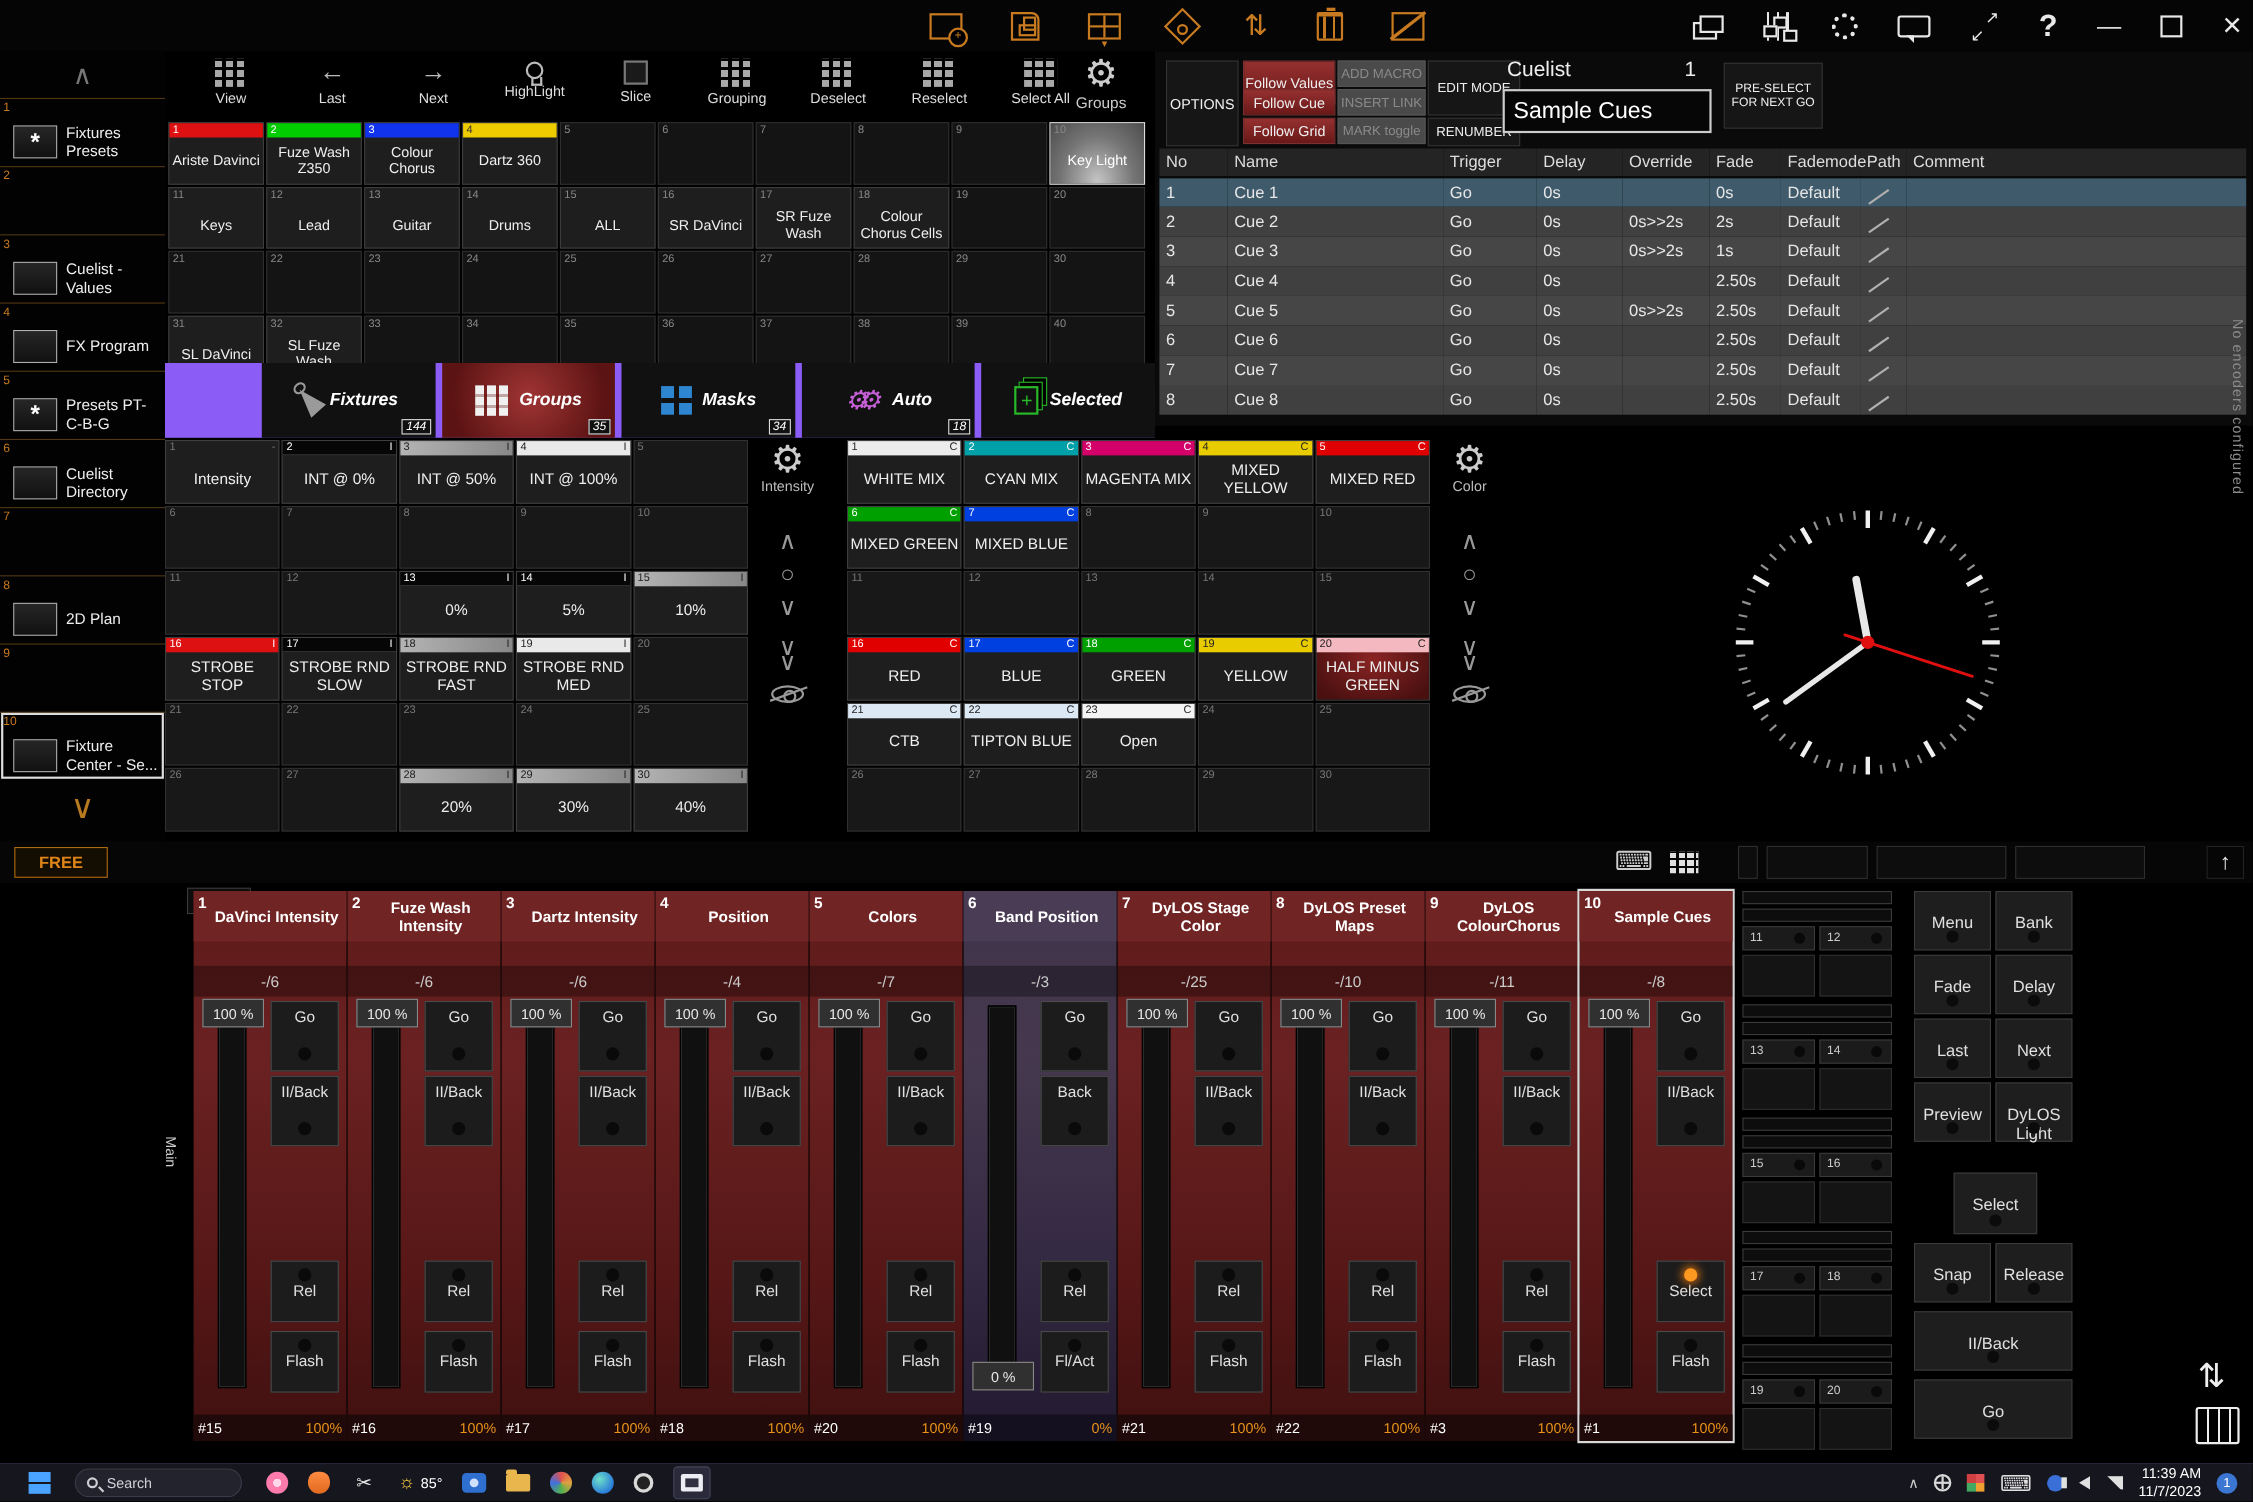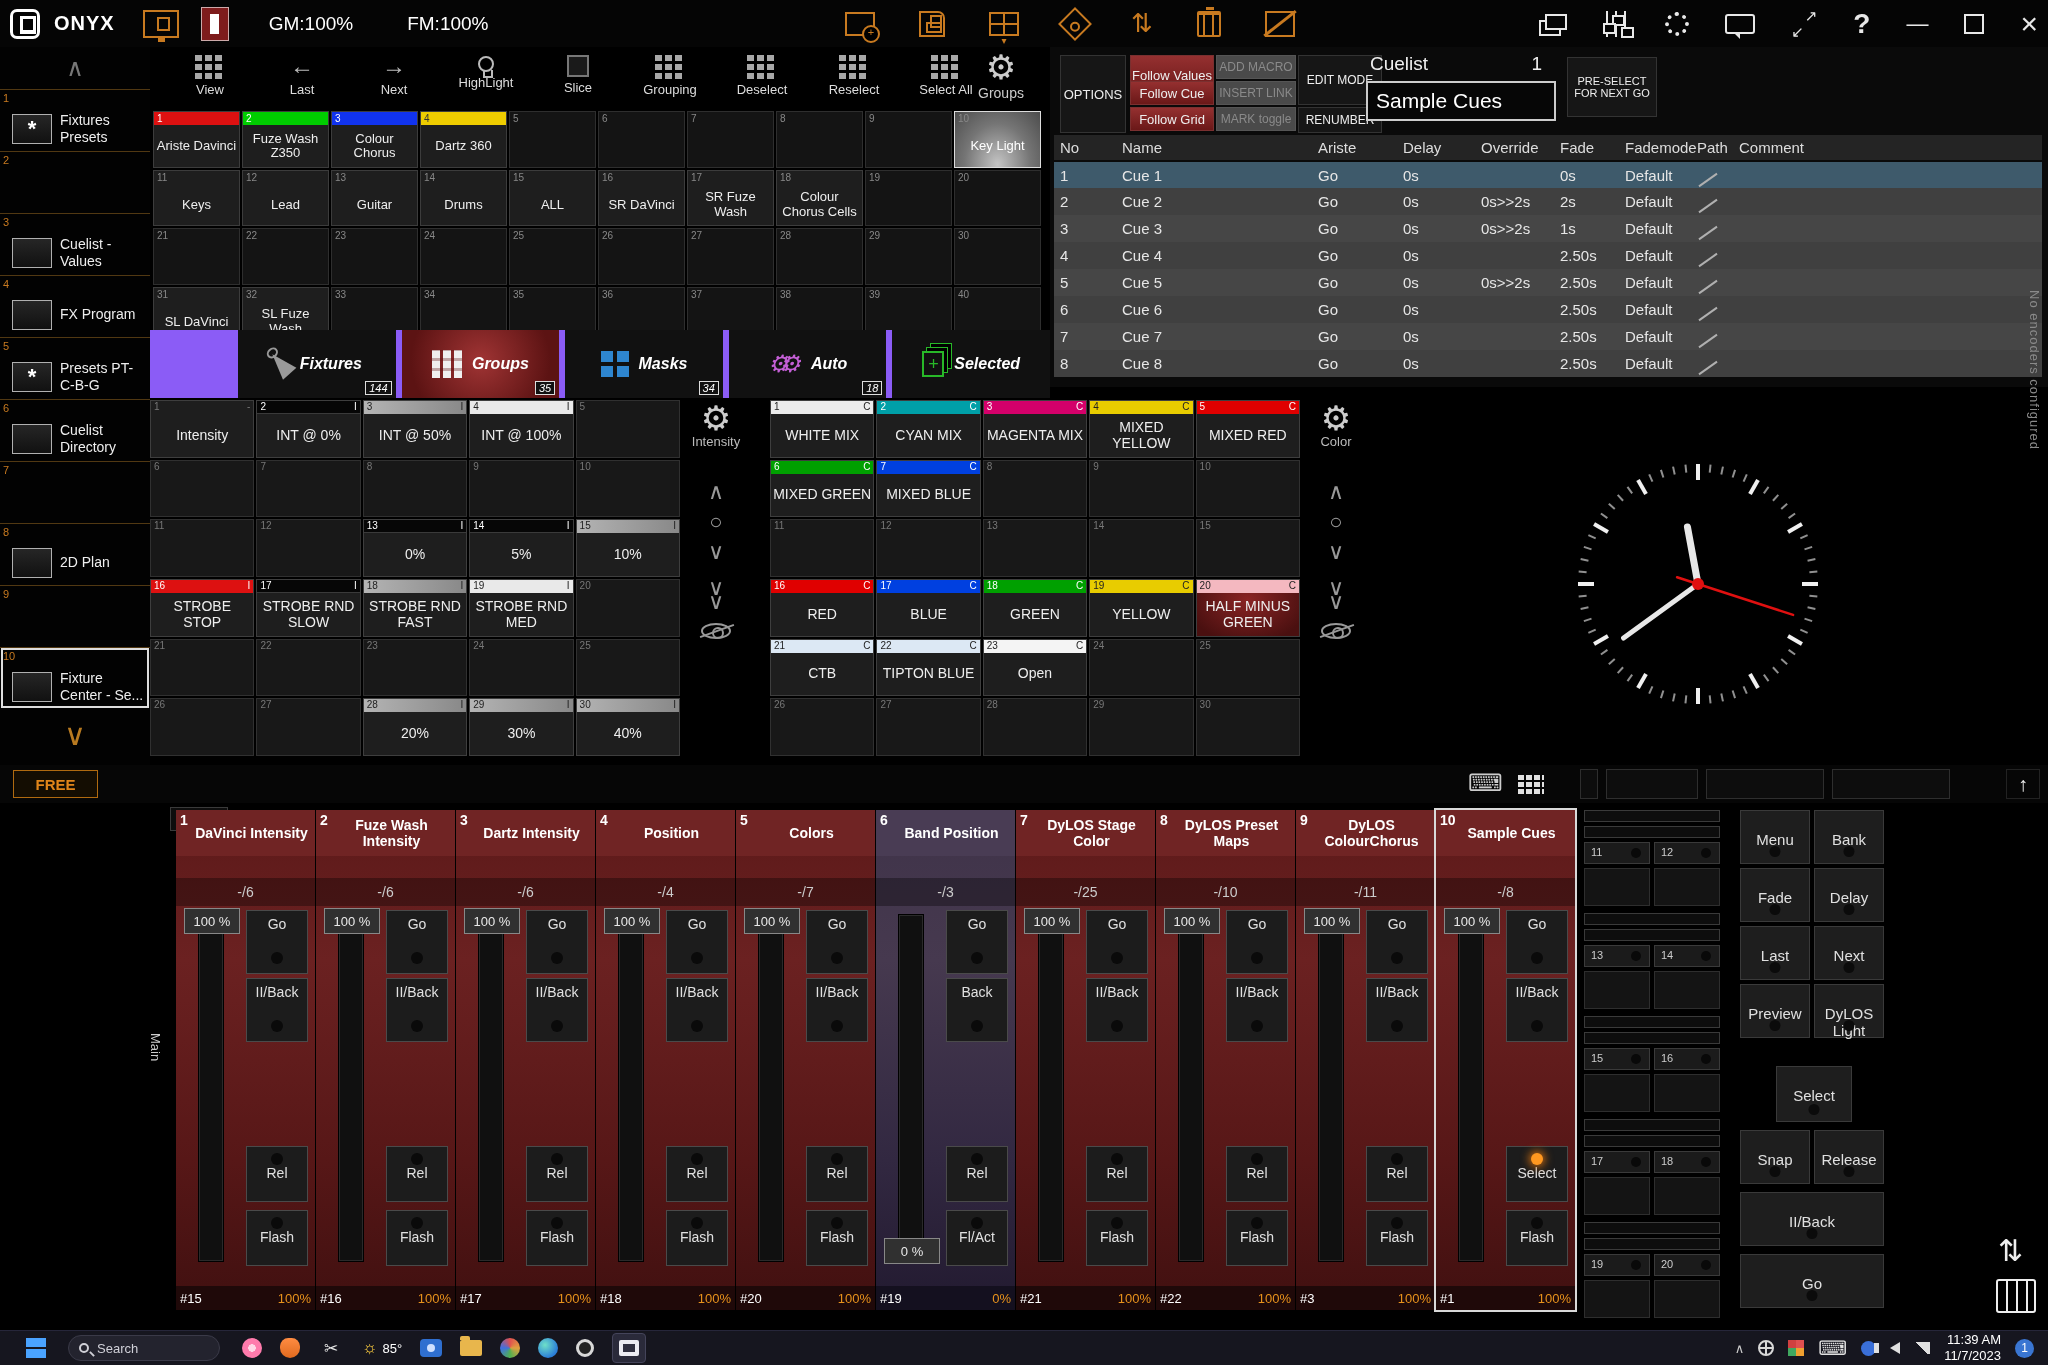--- a/index.html
+++ b/index.html
@@ -239,28 +239,20 @@
   .tr-net { width:16px; height:12px; background:linear-gradient(45deg, transparent 48%, #e0e0e0 50%); }
   .tr-time { text-align:right; font-size:13px; line-height:1.2; color:#fff; }
   .tr-badge { width:19px; height:19px; border-radius:50%; background:#3a76d2; color:#fff; font-size:12px; display:flex; align-items:center; justify-content:center; }
 </style>
 </head>
 <body>
 
 <div>
 
   <header class="titlebar">
-    <div class="tb-left">
-      <span class="logo-mark"></span>
-      <span class="app-name">ONYX</span>
-      <span class="ic-monlock"></span>
-      <span class="ic-faderflag"></span>
-      <span class="tb-gm">GM:100%</span>
-      <span class="tb-fm">FM:100%</span>
-    </div>
     <div class="tb-center" id="tb-center">
         <div class="tbi ic-addwin"></div>
         <div class="tbi ic-save"></div>
         <div class="tbi ic-gridwin"></div>
         <div class="tbi ic-pos"></div>
         <div class="tbi ic-swap">⇅</div>
         <div class="tbi ic-trash"></div>
         <div class="tbi ic-noedit"></div>
       </div>
     <div class="tb-right" id="tb-right">
@@ -577,21 +569,21 @@
         <col style="width:79px">
           <col style="width:65px">
           <col style="width:72px">
           <col style="width:42px">
           <col>
       </colgroup>
       <thead>
           <tr id="cue-head">
             <th>No</th>
             <th>Name</th>
-            <th>Ariste</th>
+            <th>Trigger</th>
             <th>Delay</th>
             <th>Override</th>
             <th>Fade</th>
             <th>Fademode</th>
             <th>Path</th>
             <th>Comment</th>
           </tr>
         </thead>
       <tbody id="cue-body">
           <tr class="sel">

